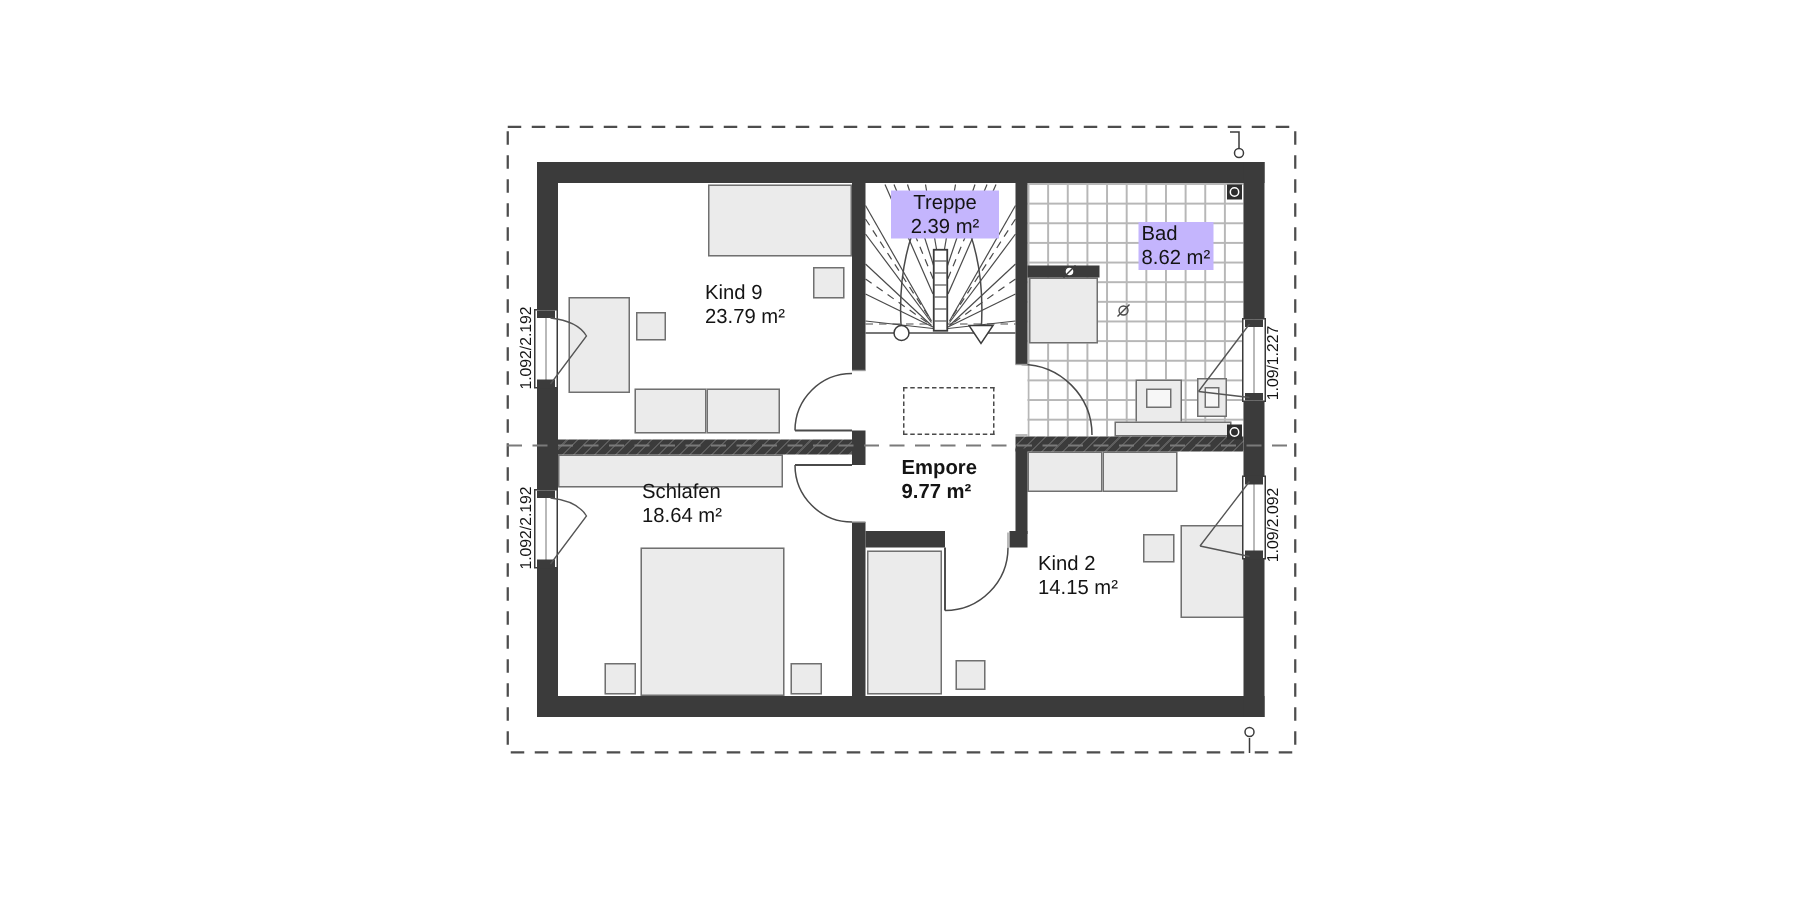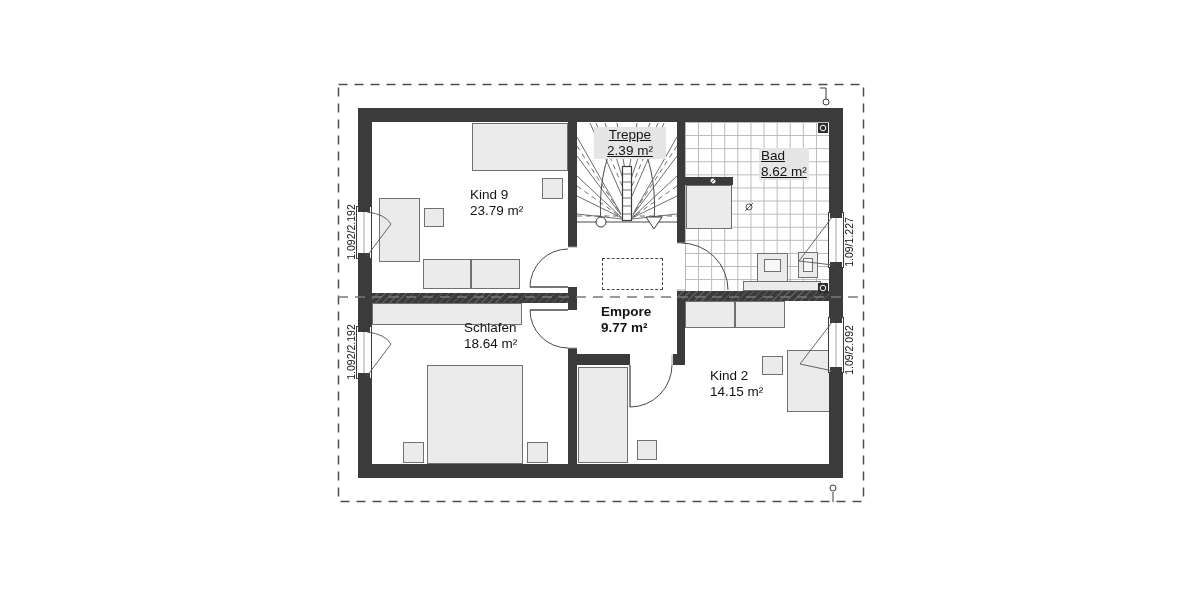--- a/index.html
+++ b/index.html
@@ -10,21 +10,21 @@
          background:repeating-linear-gradient(135deg,#3b3b3b 0 4px,#5d5d5d 4px 5px);}
   .furn{position:absolute;background:#ebebeb;border:1px solid #707070;box-sizing:border-box;z-index:2;}
   .furn-inner{position:absolute;background:#f7f7f7;border:1px solid #707070;box-sizing:border-box;z-index:2;}
   .darksq{position:absolute;background:#2e2e2e;z-index:3;}
   .tiles{position:absolute;left:685px;top:122px;width:144px;height:169px;z-index:1;
          background-image:linear-gradient(#b7b7b7 1px,transparent 1px),
                           linear-gradient(90deg,#b7b7b7 1px,transparent 1px);
          background-size:13.1px 13.1px;}
   .dashedbox{position:absolute;border:1.5px dashed #4a4a4a;box-sizing:border-box;z-index:2;}
   .rlabel{position:absolute;font-size:13.5px;line-height:16px;color:#141414;z-index:6;white-space:nowrap;}
-  .rlabel.bg{background:#e5e5e5;padding:0 2px;text-decoration:underline;}
+  .rlabel.bg{background:#c4b5fd;padding:0 2px;}
   .rlabel.center{text-align:center;}
   .dim{position:absolute;font-size:10.5px;color:#141414;white-space:nowrap;z-index:6;
        transform:translate(-50%,-50%) rotate(-90deg);}
   svg.overlay{position:absolute;left:0;top:0;z-index:4;pointer-events:none;}
 </style>
 </head>
 <body>
 
 <div id="stage">
 
@@ -217,25 +217,25 @@
     <div>2.39 m²</div>
   </div>
   <div class="rlabel bg" style="left:759px;top:148px;">
     <div>Bad</div>
     <div>8.62 m²</div>
   </div>
   <div class="rlabel" style="left:601px;top:304px;font-weight:bold;">
     <div>Empore</div>
     <div>9.77 m²</div>
   </div>
-  <div class="rlabel" style="left:464px;top:320px;">
+  <div class="rlabel" style="left:428px;top:320px;">
     <div>Schlafen</div>
     <div>18.64 m²</div>
   </div>
-  <div class="rlabel" style="left:692px;top:368px;margin-left:18px;">
+  <div class="rlabel" style="left:692px;top:368px;">
     <div>Kind 2</div>
     <div>14.15 m²</div>
   </div>
 
   <div class="dim" style="left:351px;top:232px;">1.092/2.192</div>
   <div class="dim" style="left:351px;top:352px;">1.092/2.192</div>
   <div class="dim" style="left:849px;top:242px;">1.09/1.227</div>
   <div class="dim" style="left:849px;top:350px;">1.09/2.092</div>
 
 </div>

